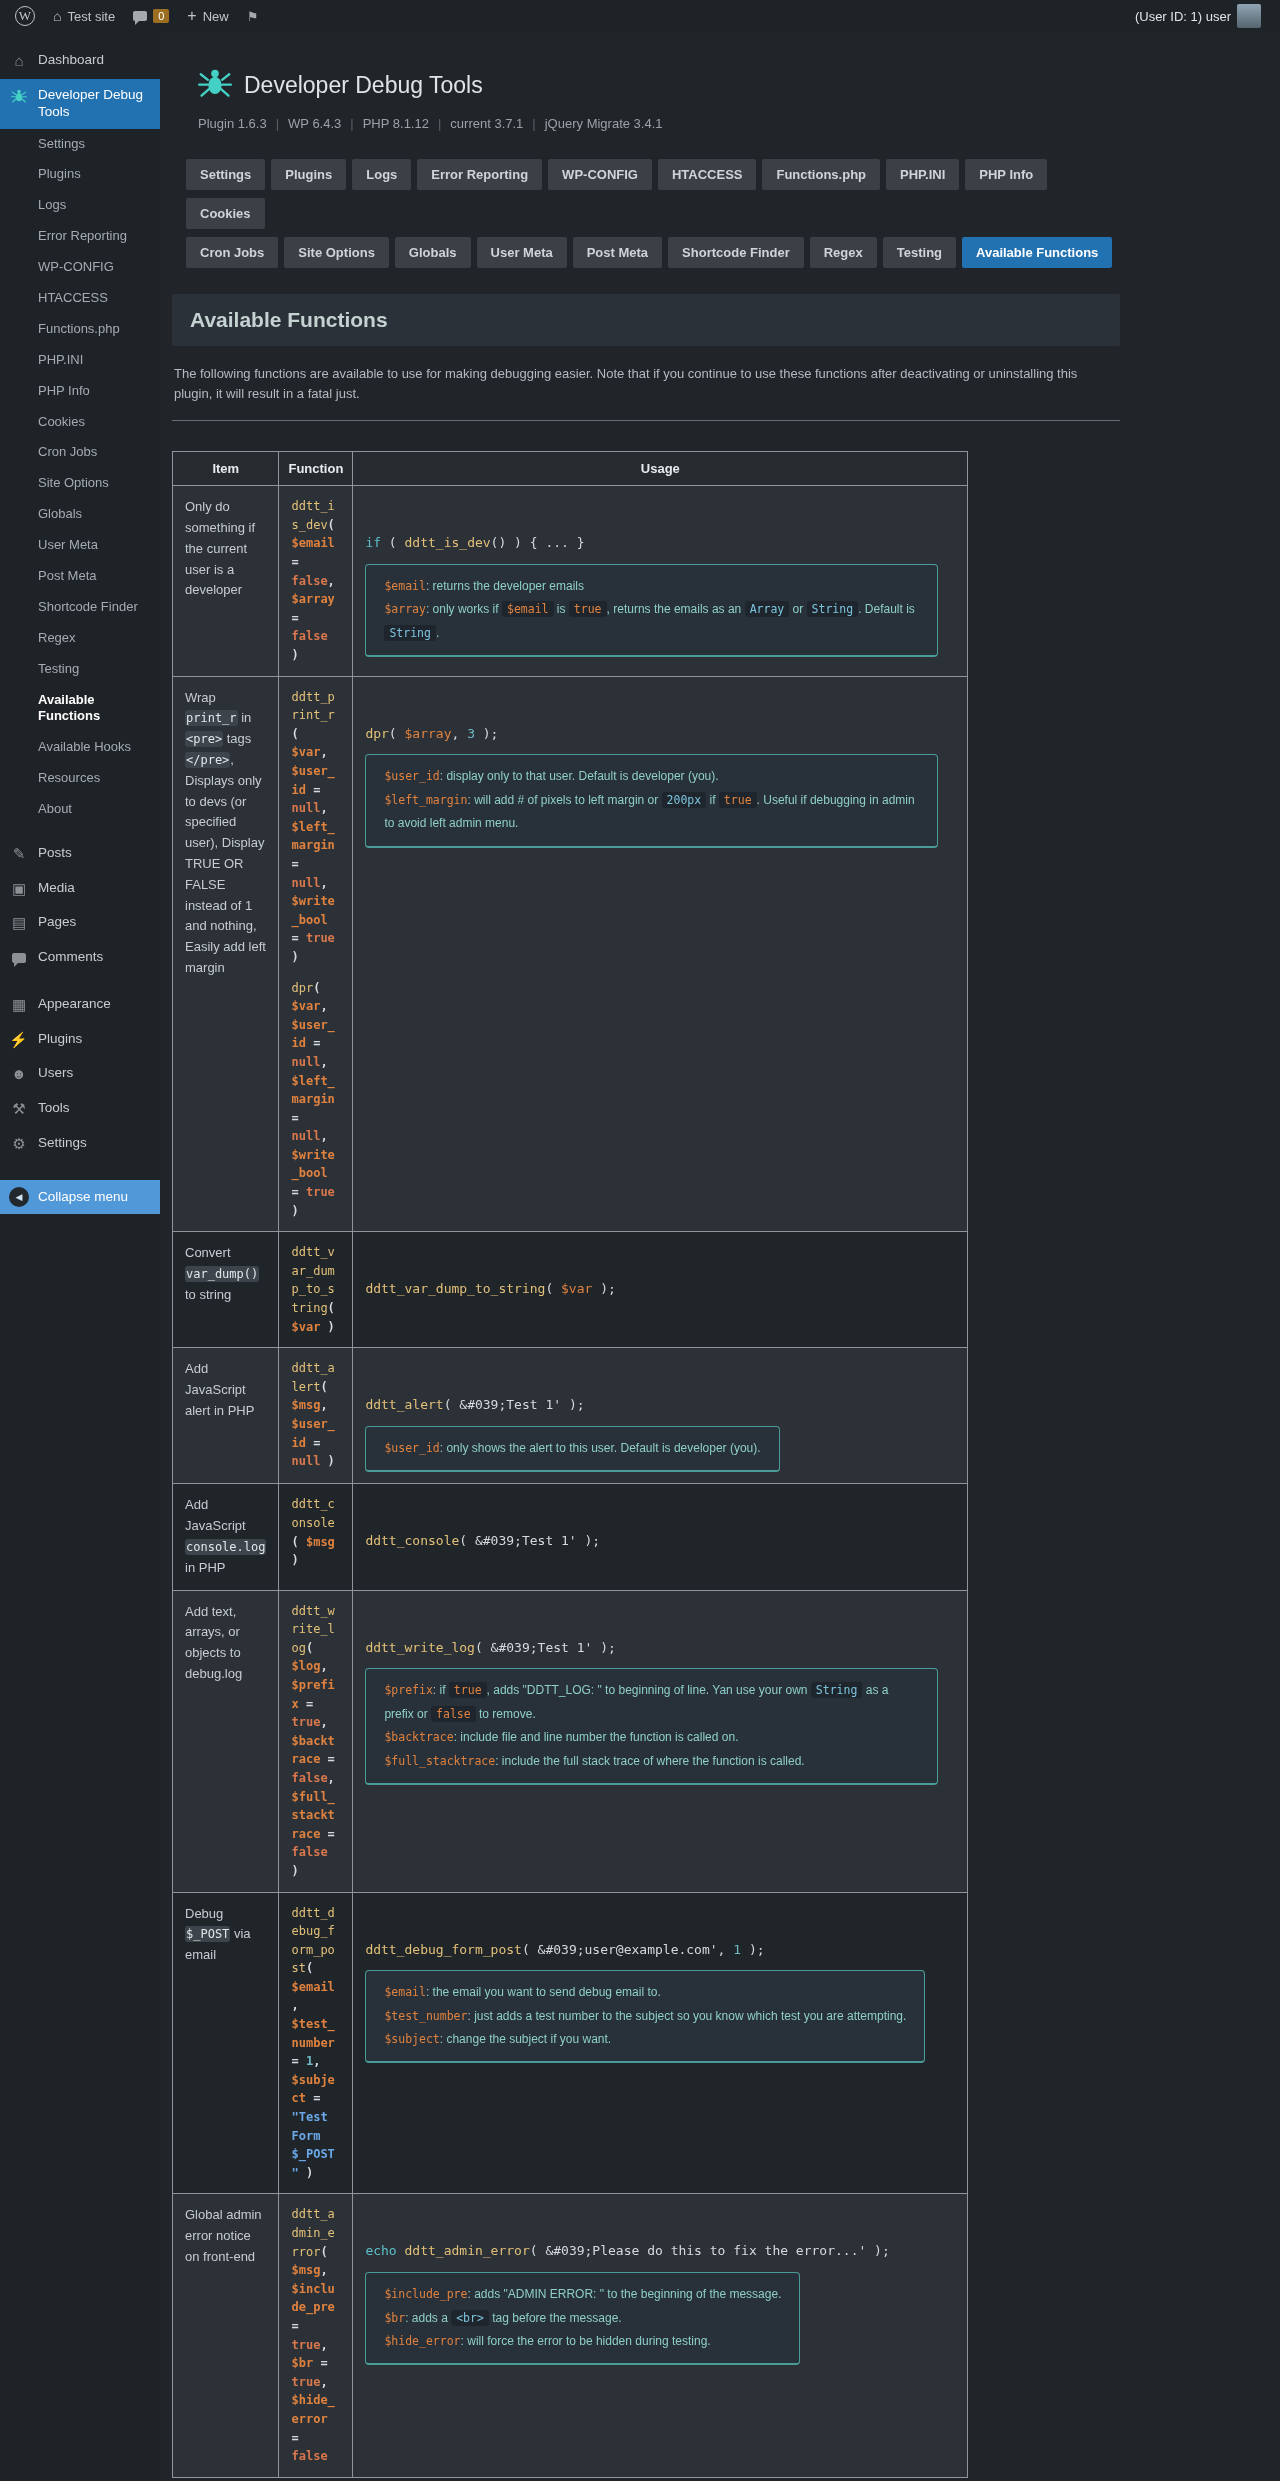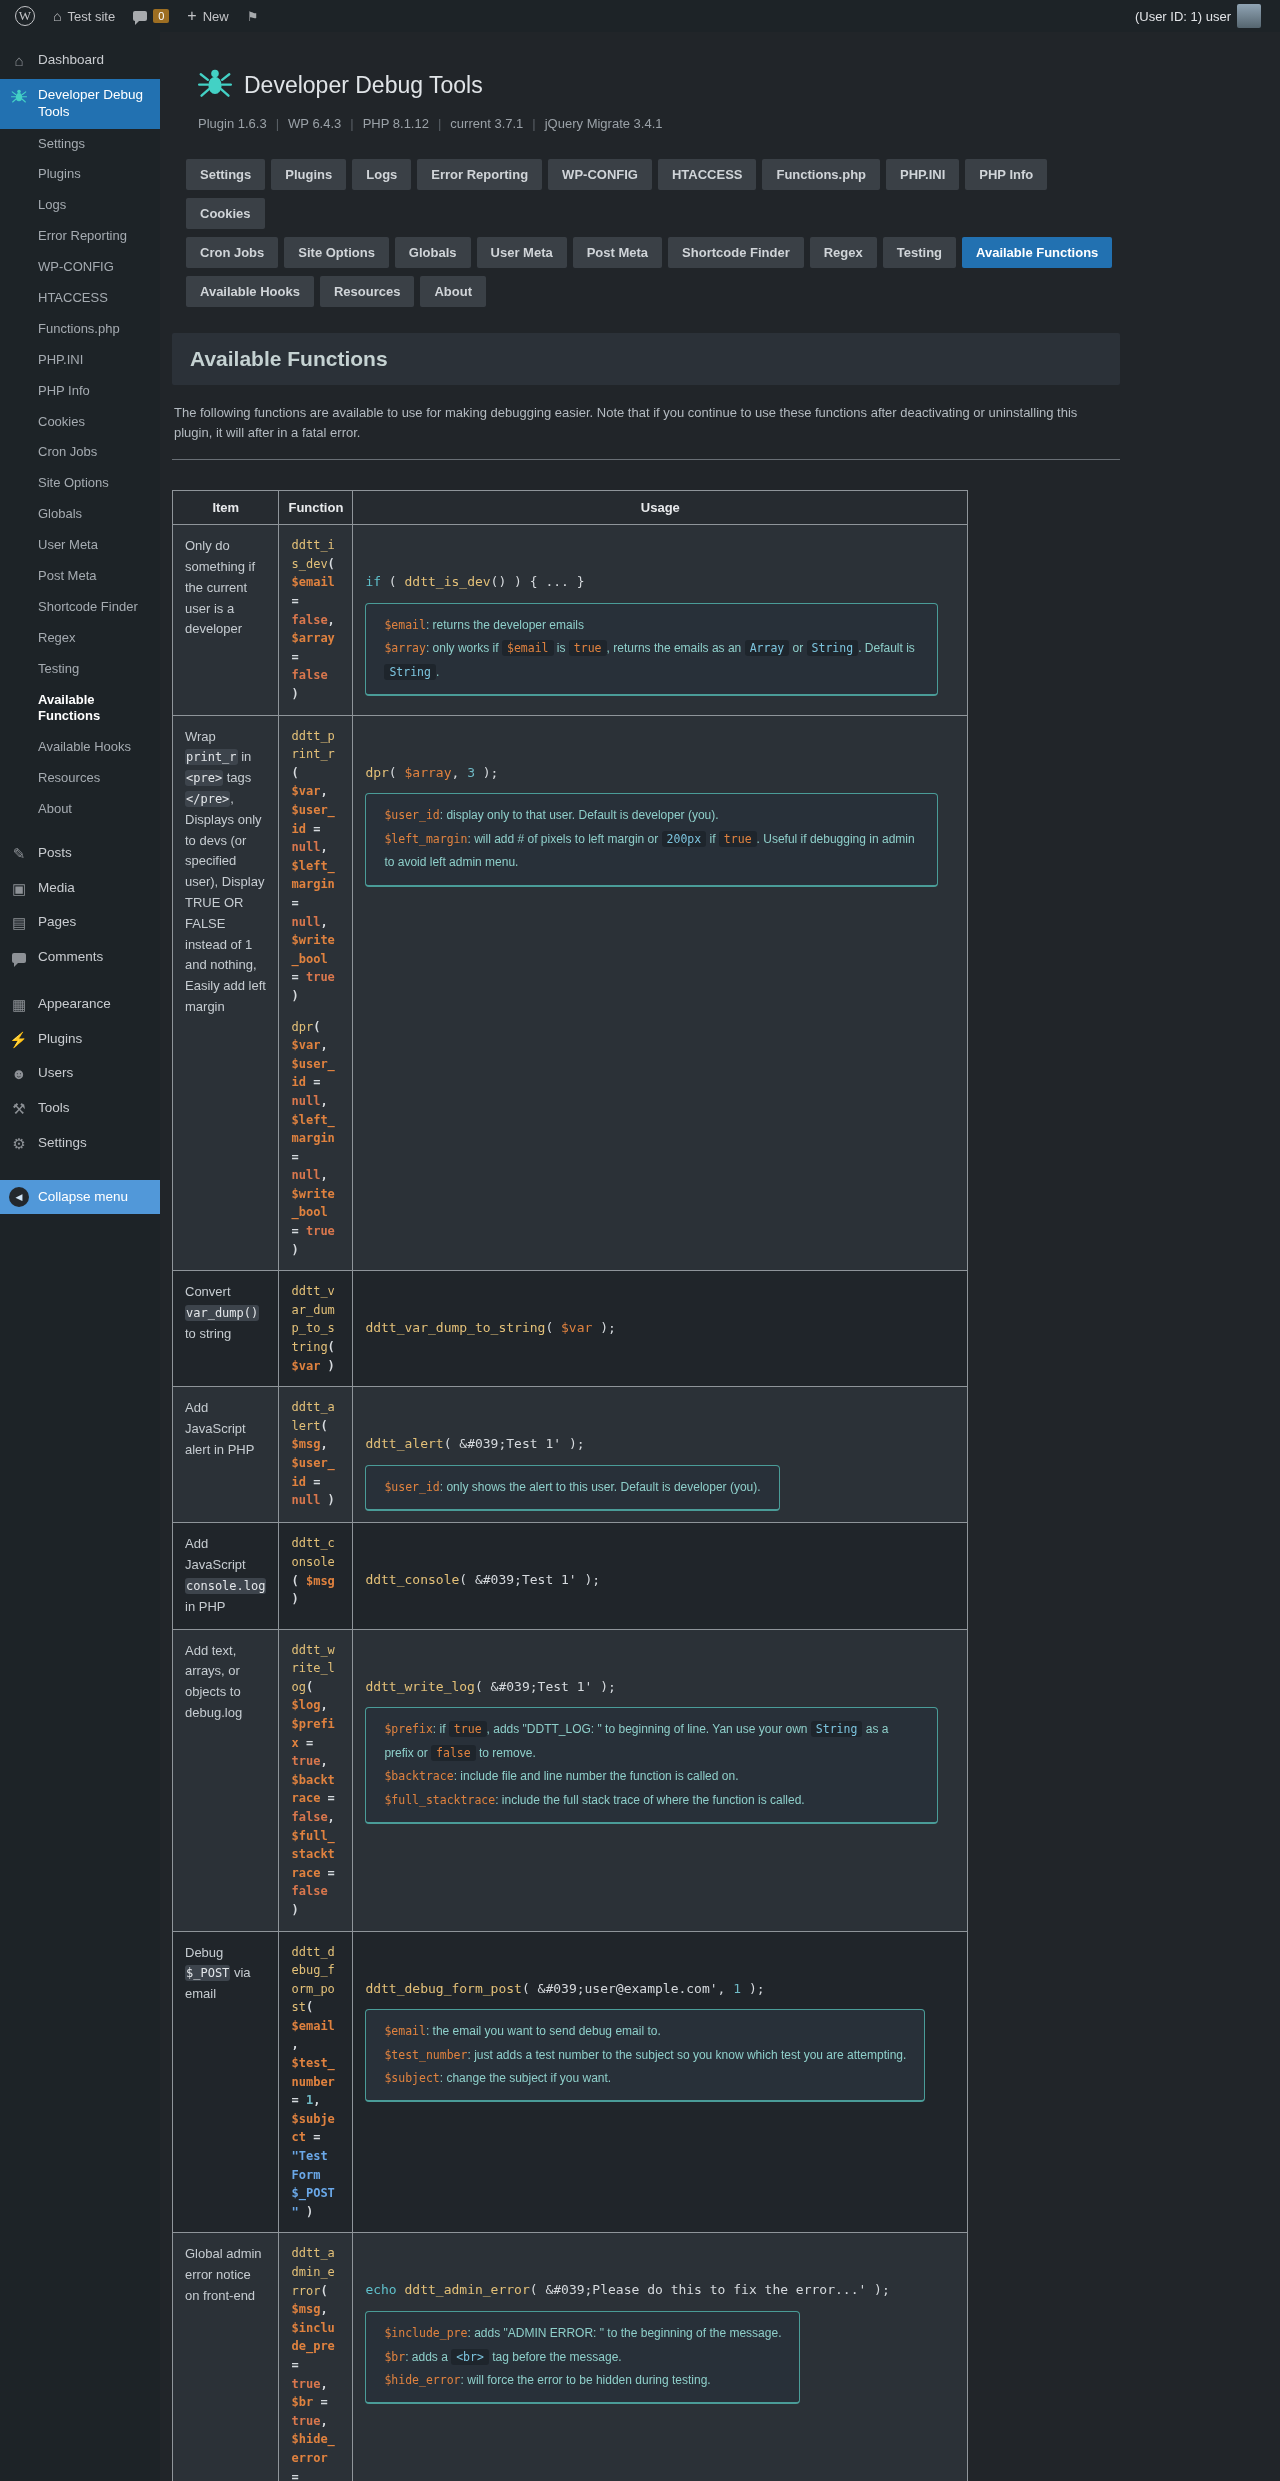--- a/index.html
+++ b/index.html
@@ -232,28 +232,27 @@
             </svg>
           </span>
           <h1 class="plugin-title">Developer Debug Tools</h1>
         </div>
 
         <div id="plugin-meta"><span class="meta-item">Plugin 1.6.3</span><span class="meta-sep">|</span><span class="meta-item">WP 6.4.3</span><span class="meta-sep">|</span><span class="meta-item">PHP 8.1.12</span><span class="meta-sep">|</span><span class="meta-item">current 3.7.1</span><span class="meta-sep">|</span><span class="meta-item">jQuery Migrate 3.4.1</span></div>
 
         <div id="tabs">
             <div class="tab-row"><button class="tab-btn">Settings</button><button class="tab-btn">Plugins</button><button class="tab-btn">Logs</button><button class="tab-btn">Error Reporting</button><button class="tab-btn">WP-CONFIG</button><button class="tab-btn">HTACCESS</button><button class="tab-btn">Functions.php</button><button class="tab-btn">PHP.INI</button><button class="tab-btn">PHP Info</button><button class="tab-btn">Cookies</button></div>
             <div class="tab-row"><button class="tab-btn">Cron Jobs</button><button class="tab-btn">Site Options</button><button class="tab-btn">Globals</button><button class="tab-btn">User Meta</button><button class="tab-btn">Post Meta</button><button class="tab-btn">Shortcode Finder</button><button class="tab-btn">Regex</button><button class="tab-btn">Testing</button><button class="tab-btn active">Available Functions</button></div>
-            <div class="tab-row"><button class="tab-btn">Available Hooks</button><button class="tab-btn">Resources</button><button class="tab-btn">About</button></div>
           </div>
 
         <div class="panel-heading">
           <span>Available Functions</span>
         </div>
 
-        <p class="intro">The following functions are available to use for making debugging easier. Note that if you continue to use these functions after deactivating or uninstalling this plugin, it will after in a fatal error.</p>
+        <p class="intro">The following functions are available to use for making debugging easier. Note that if you continue to use these functions after deactivating or uninstalling this plugin, it will result in a fatal just.</p>
 
         <hr class="divider">
 
         <table id="functions-table">
           <thead>
               <tr id="table-head-row">
                 <th>Item</th>
                 <th>Function</th>
                 <th>Usage</th>
               </tr>

